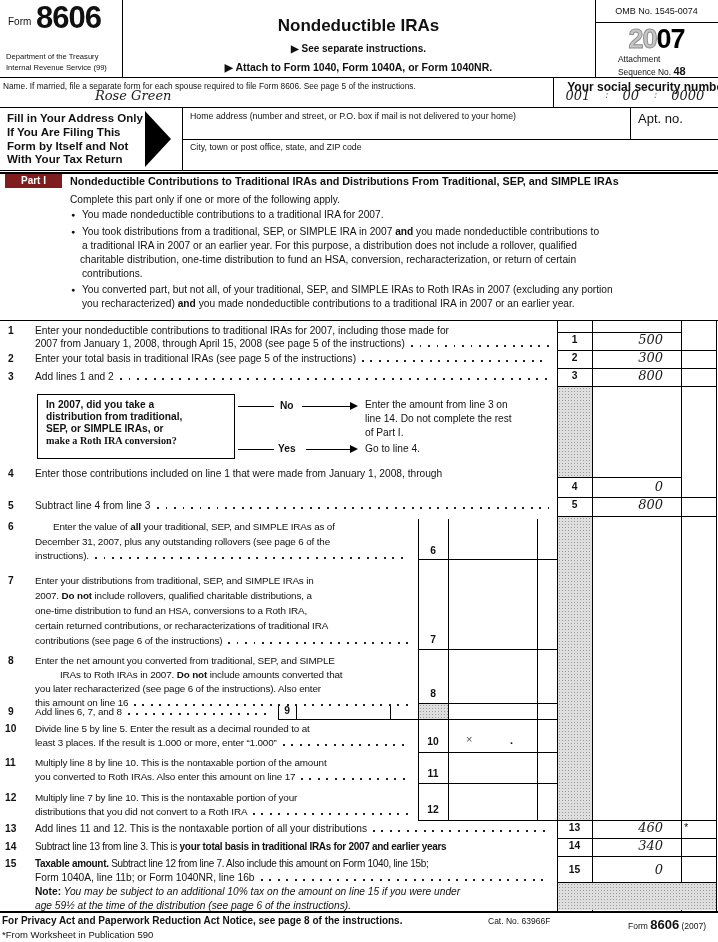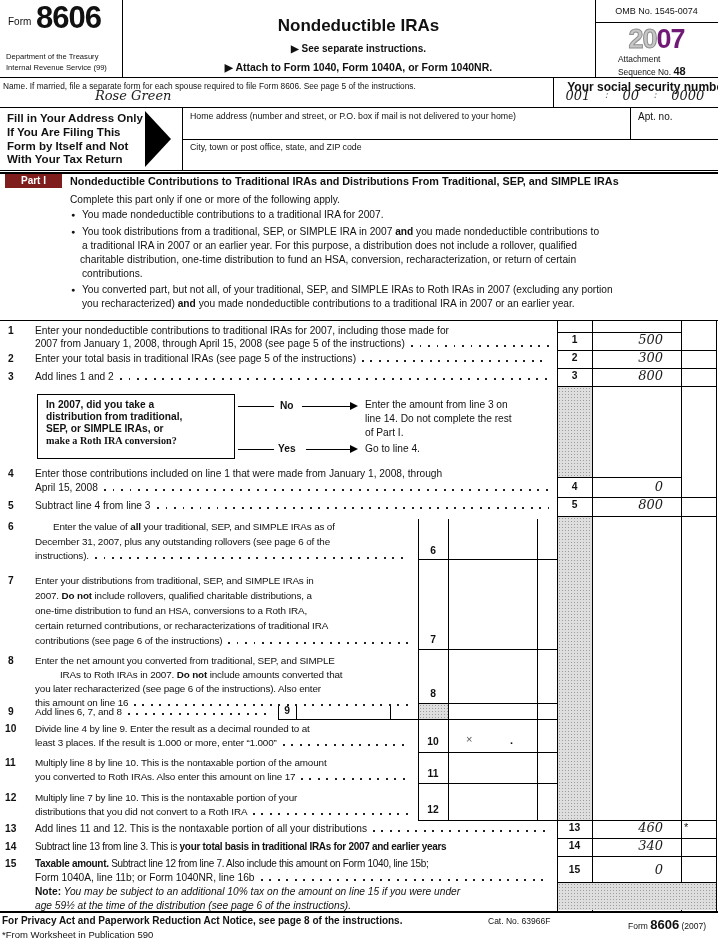--- a/index.html
+++ b/index.html
@@ -17,21 +17,21 @@
   .leader{flex:1;height:2px;align-self:flex-end;margin:0 4px 2px 6px;background-image:repeating-linear-gradient(to right,#222 0 1.6px,transparent 1.6px 8.5px);}
   .hw{font-family:"DejaVu Serif",serif;font-style:italic;font-size:13px;color:#1c1c1c;}
   .gray{position:absolute;background-color:#dedede;background-image:radial-gradient(#9c9c9c 22%,transparent 24%);background-size:3px 3px;}
   .railnum{position:absolute;left:557px;width:35px;text-align:center;font-weight:700;font-size:10.3px;}
   .railval{position:absolute;left:592px;width:89px;text-align:right;padding-right:18px;box-sizing:border-box;}
   .innum{position:absolute;left:418px;width:30px;text-align:center;font-weight:700;font-size:10.3px;}
   .arrowhead{position:absolute;width:0;height:0;border-top:4px solid transparent;border-bottom:4px solid transparent;border-left:8px solid #000;}
   .dash{position:absolute;background:#000;height:1.3px;}
   .partbox{position:absolute;left:5px;top:174px;width:57px;height:14px;background:#7f1d1d;color:#fff;font-weight:700;font-size:10px;text-align:center;line-height:14px;}
   .yr-light{font-size:27px;font-weight:700;color:#c6c6c6;-webkit-text-stroke:1px #8f8f8f;letter-spacing:-1px;}
-  .yr-dark{font-size:27px;font-weight:700;color:#701a75;letter-spacing:-1px;}
+  .yr-dark{font-size:27px;font-weight:700;color:#000000;letter-spacing:-1px;}
 </style>
 </head>
 <body>
 
 <div class="page">
 
   <div class="abs" style="left:8px;top:16px;font-size:10px;"><span>Form</span></div>
   <div class="abs" style="left:36px;top:0px;font-size:31px;font-weight:700;letter-spacing:-1px;"><span>8606</span></div>
   <div class="abs" style="left:6px;top:52px;font-size:7.6px;"><span>Department of the Treasury</span></div>
   <div class="abs" style="left:6px;top:63px;font-size:7.6px;"><span>Internal Revenue Service   (99)</span></div>
@@ -64,21 +64,21 @@
   <div class="hl" style="left:0;top:107px;width:718px;"></div>
 
   <div class="abs b" style="left:7px;top:112px;font-size:11.5px;line-height:13.8px;">
     <div>Fill in Your Address Only</div>
       <div>If You Are Filing This</div>
       <div>Form by Itself and Not</div>
       <div>With Your Tax Return</div>
   </div>
   <div class="abs" style="left:145px;top:111px;width:0;height:0;border-top:28px solid transparent;border-bottom:28px solid transparent;border-left:26px solid #000;"></div>
   <div class="abs sm" style="left:190px;top:111px;font-size:8.8px;"><span>Home address (number and street, or P.O. box if mail is not delivered to your home)</span></div>
-  <div class="abs sm" style="left:638px;top:111px;font-size:10px;"><span>Apt. no.</span></div>
+  <div class="abs sm" style="left:638px;top:111px;font-size:13px;"><span>Apt. no.</span></div>
   <div class="abs sm" style="left:190px;top:142px;font-size:8.8px;"><span>City, town or post office, state, and ZIP code</span></div>
   <div class="abs" style="left:182px;top:107px;width:448px;height:32px;"></div>
   <div class="abs" style="left:630px;top:107px;width:88px;height:32px;"></div>
   <div class="abs" style="left:182px;top:139px;width:536px;height:31px;"></div>
   <div class="vl" style="left:182px;top:107px;height:63px;"></div>
   <div class="vl" style="left:630px;top:107px;height:32px;"></div>
   <div class="hl" style="left:182px;top:139px;width:536px;"></div>
   <div class="hl" style="left:0;top:170px;width:718px;"></div>
 
   <div class="hl" style="left:0;top:172px;width:718px;height:2px;"></div>
@@ -170,24 +170,20 @@
   <div class="abs t" style="left:365px;top:413px;"><span>line 14. Do not complete the rest</span></div>
   <div class="abs t" style="left:365px;top:427px;"><span>of Part I.</span></div>
   <div class="dash" style="left:238px;top:449px;width:36px;"></div>
   <div class="abs b t" style="left:278px;top:443px;"><span>Yes</span></div>
   <div class="dash" style="left:306px;top:449px;width:44px;"></div>
   <div class="arrowhead" style="left:350px;top:445px;"></div>
   <div class="abs t" style="left:365px;top:443px;"><span>Go to line 4.</span></div>
 
   <div class="abs b t" style="left:8px;top:468px;"><span>4</span></div>
   <div class="abs t" style="left:35px;top:468px;"><span>Enter those contributions included on line 1 that were made from January 1, 2008, through</span></div>
-  <div class="abs flexr" style="left:35px;top:482px;width:518px;">
-      <span class="t">April 15, 2008</span>
-      <span class="leader"></span>
-    </div>
   <div class="railnum" style="top:481px;"><span>4</span></div>
   <div class="railval hw" style="top:479px;"><span>0</span></div>
 
   <div class="abs b t" style="left:8px;top:500px;"><span>5</span></div>
   <div class="abs flexr" style="left:35px;top:500px;width:518px;">
       <span class="t">Subtract line 4 from line 3</span>
       <span class="leader"></span>
     </div>
   <div class="railnum" style="top:499px;"><span>5</span></div>
   <div class="railval hw" style="top:497px;"><span>800</span></div>
@@ -227,21 +223,21 @@
 
   <div class="abs b t" style="left:8px;top:706px;"><span>9</span></div>
   <div class="abs flexr" style="left:35px;top:706px;width:240px;">
       <span class="ti">Add lines 6, 7, and 8</span>
       <span class="leader"></span>
     </div>
   <div class="abs b" style="left:278px;top:705px;width:18px;text-align:center;font-size:10.3px;"><span>9</span></div>
   <div class="abs" style="left:296px;top:705px;width:94px;height:14px;"></div>
 
   <div class="abs b t" style="left:5px;top:723px;"><span>10</span></div>
-  <div class="abs ti" style="left:35px;top:723px;"><span>Divide line 4 by line 9. Enter the result as a decimal rounded to at</span></div>
+  <div class="abs ti" style="left:35px;top:723px;"><span>Divide line 5 by line 5. Enter the result as a decimal rounded to at</span></div>
   <div class="abs flexr" style="left:35px;top:737px;width:378px;">
       <span class="ti">least 3 places. If the result is 1.000 or more, enter “1.000”</span>
       <span class="leader"></span>
     </div>
   <div class="innum" style="top:736px;"><span>10</span></div>
   <div class="abs" style="left:466px;top:733px;font-size:11px;color:#555;"><span>×</span></div>
   <div class="abs b" style="left:510px;top:734px;font-size:11px;"><span>.</span></div>
   <div class="abs" style="left:448px;top:719px;width:89px;height:33px;"></div>
 
   <div class="abs b t" style="left:5px;top:757px;"><span>11</span></div>

